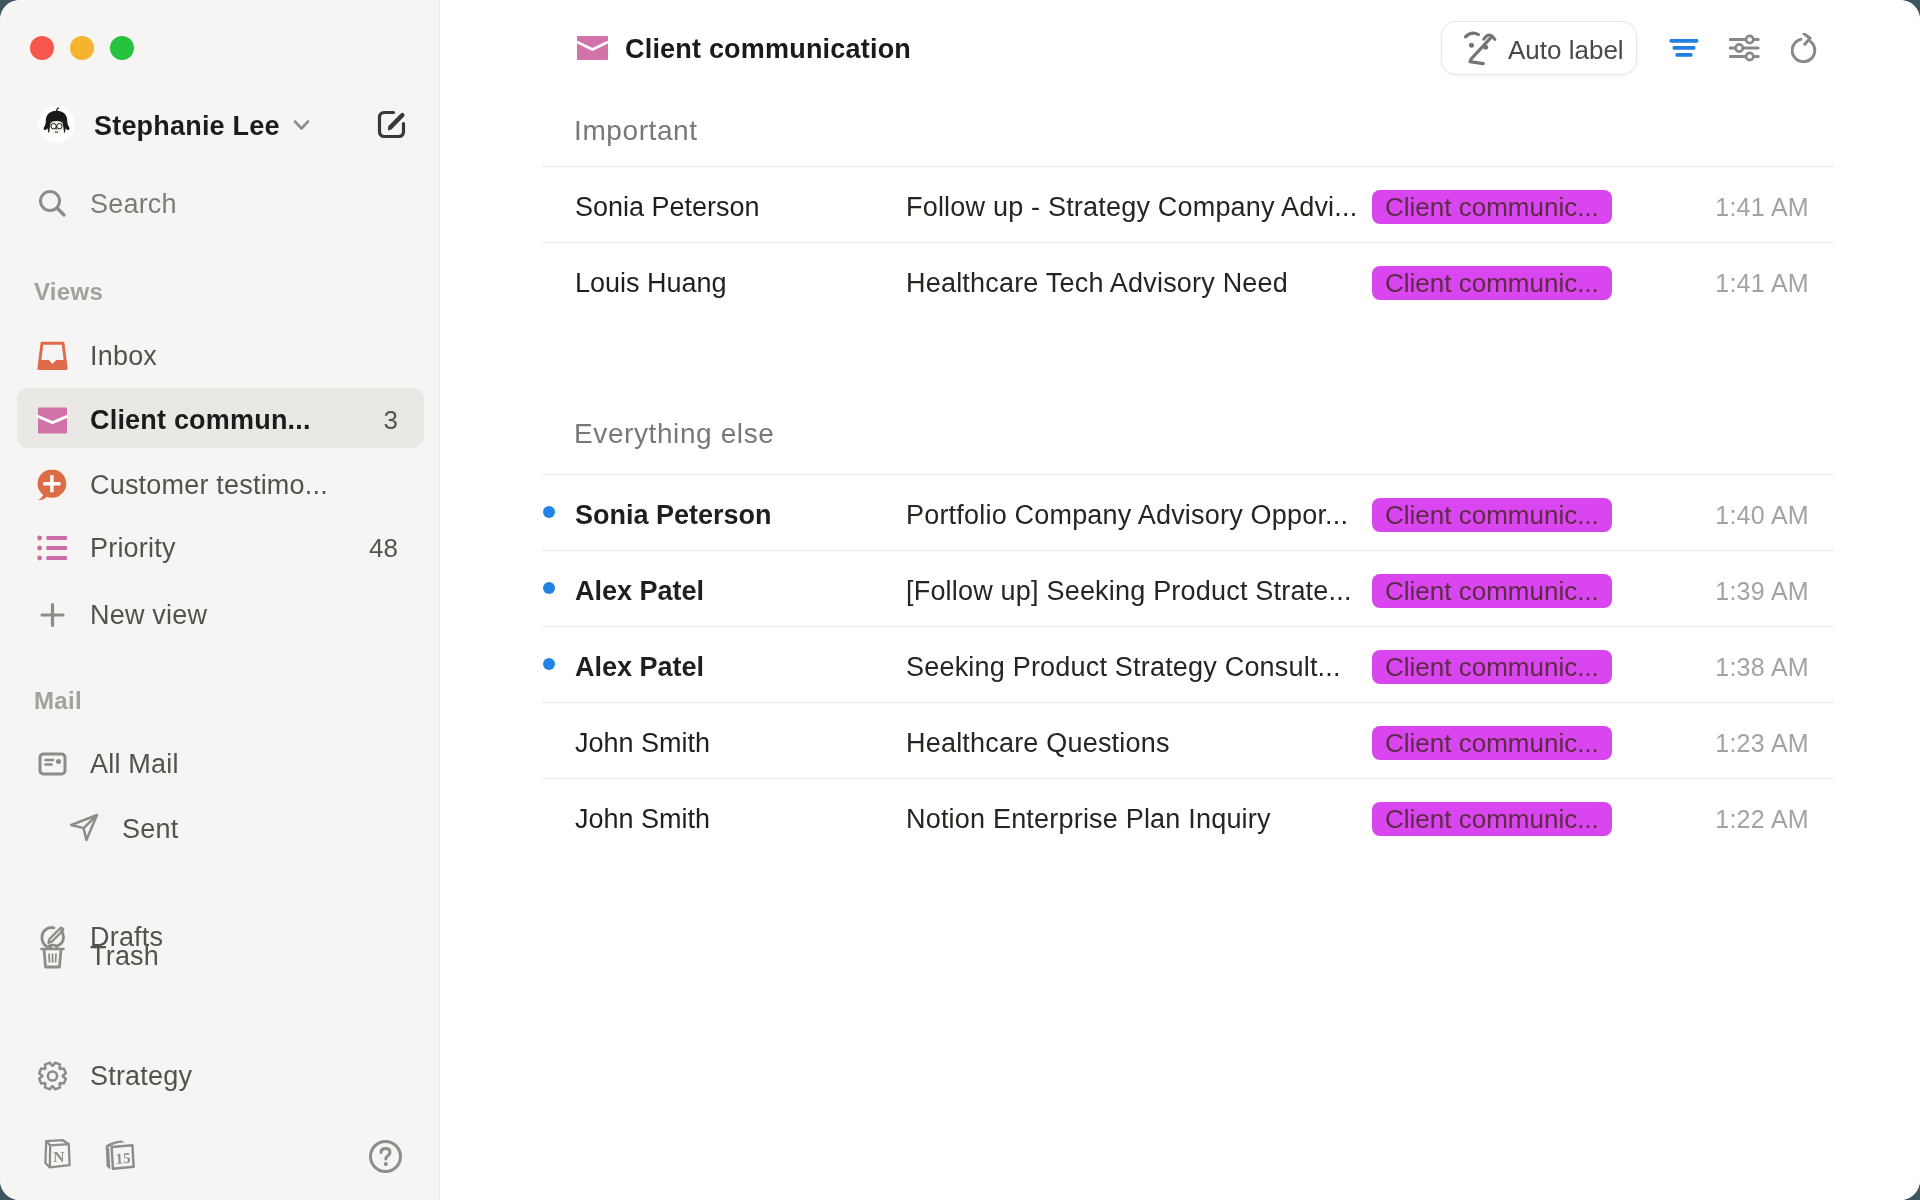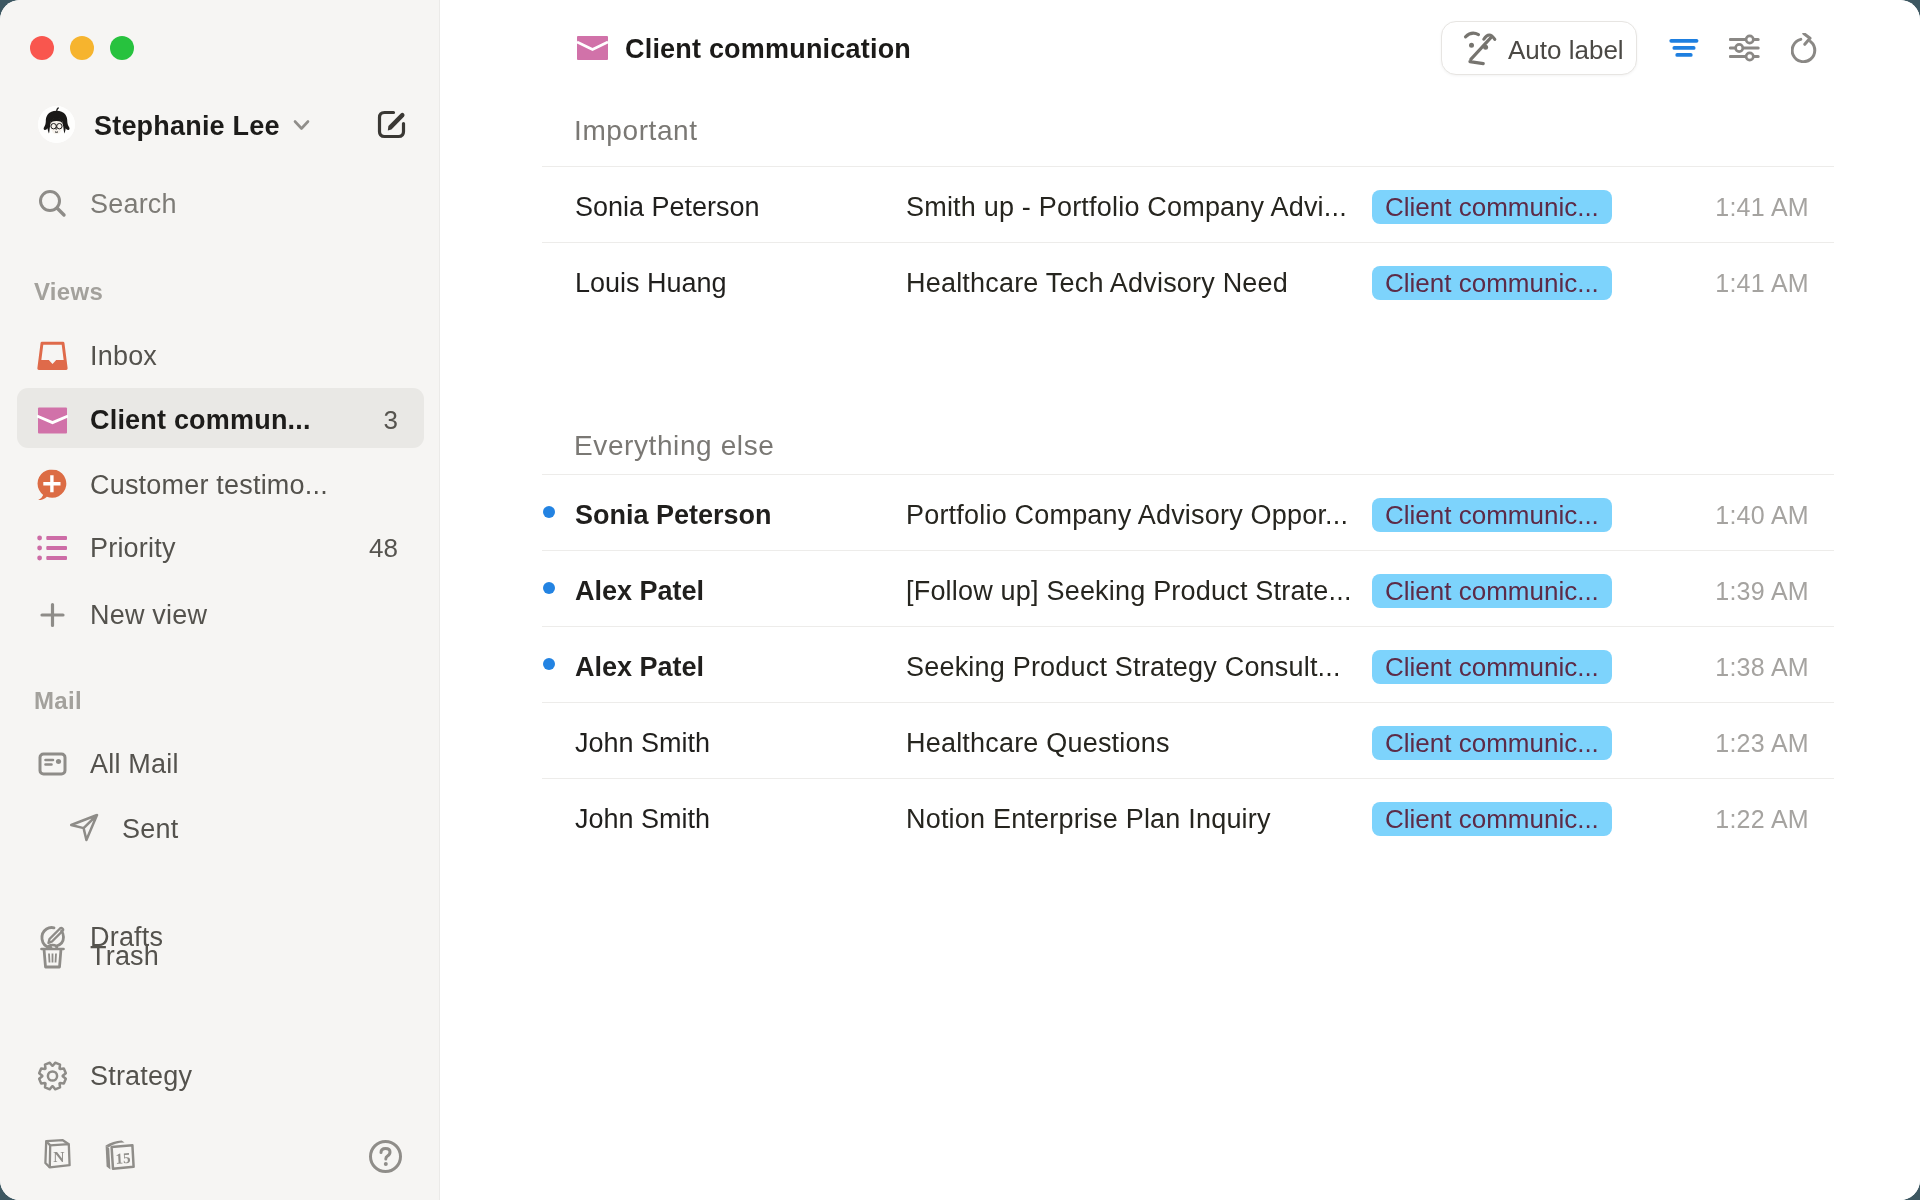--- a/index.html
+++ b/index.html
@@ -23,21 +23,21 @@
   .title { position:absolute; left:625px; top:34px; font-size:27px; font-weight:600; color:#1B1A18; letter-spacing:0.2px; }
   .btn { position:absolute; left:1441px; top:21px; width:196px; height:54px; border:1.5px solid #E7E5E2; border-radius:15px; background:#fff; box-shadow:0 1px 3px rgba(0,0,0,0.05); }
   .btn span { position:absolute; left:66px; top:13px; font-size:26px; color:#4B4945; }
   .sechead { position:absolute; left:574px; font-size:28px; color:#7A7874; letter-spacing:0.6px; }
   .divider { position:absolute; left:542px; width:1292px; height:1px; background:#EDECEA; }
   .row { position:absolute; left:542px; width:1292px; height:76px; }
   .row .sender { position:absolute; left:33px; top:calc(50% + 1.5px); transform:translateY(-50%); font-size:27px; color:#201F1D; letter-spacing:0px; white-space:nowrap; }
   .row .sender.b { font-weight:700; }
   .row .subj { position:absolute; left:364px; top:calc(50% + 1.5px); transform:translateY(-50%); font-size:27px; color:#26251F; letter-spacing:0.2px; white-space:nowrap; }
   .row .udot { position:absolute; left:1px; top:calc(50% - 1px); transform:translate(0,-50%); width:12px; height:12px; border-radius:50%; background:#2383E2; }
-  .row .chip { position:absolute; left:830px; top:calc(50% + 1.5px); transform:translateY(-50%); height:34px; line-height:34px; border-radius:8px; background:#7dd3fc; color:#5D2B47; font-size:26px; padding:0 13px; letter-spacing:0px; }
+  .row .chip { position:absolute; left:830px; top:calc(50% + 1.5px); transform:translateY(-50%); height:34px; line-height:34px; border-radius:8px; background:#d946ef; color:#5D2B47; font-size:26px; padding:0 13px; letter-spacing:0px; }
   .row .time { position:absolute; right:25px; top:calc(50% + 1.5px); transform:translateY(-50%); font-size:25px; color:#A5A3A0; letter-spacing:0.3px; }
 </style>
 </head>
 <body>
 <div class="window">
 
   <div class="side">
     <div class="dot" style="left:30px; background:#F9564E;"></div>
     <div class="dot" style="left:70px; background:#F6B42E;"></div>
     <div class="dot" style="left:110px; background:#27C23E;"></div>
@@ -210,33 +210,33 @@
   <svg class="abs" style="left:1791px; top:33px;" width="30" height="30" viewBox="0 0 30 30">
     <path d="M19.6 8.6 A11.3 11.3 0 1 1 9.78 6.39" fill="none" stroke="#8A8885" stroke-width="3" stroke-linecap="round"></path>
     <path d="M12.8 0.5 L19.0 5.3 L13.8 11.3" fill="none" stroke="#8A8885" stroke-width="3" stroke-linecap="round" stroke-linejoin="round"></path>
   </svg>
 
   <div class="sechead" style="top:115px;">Important</div>
   <div class="divider" style="top:166px;"></div>
 
   <div class="row" style="top:167px;">
     <div class="sender">Sonia Peterson</div>
-    <div class="subj">Smith up - Portfolio Company Advi...</div>
+    <div class="subj">Follow up - Strategy Company Advi...</div>
     <div class="chip">Client communic...</div>
     <div class="time">1:41 AM</div>
   </div>
   <div class="divider" style="top:242px;"></div>
   <div class="row" style="top:243px;">
     <div class="sender">Louis Huang</div>
     <div class="subj">Healthcare Tech Advisory Need</div>
     <div class="chip">Client communic...</div>
     <div class="time">1:41 AM</div>
   </div>
 
-  <div class="sechead" style="top:430px;text-align:right;">Everything else</div>
+  <div class="sechead" style="top:418px;text-align:right;">Everything else</div>
   <div class="divider" style="top:474px;"></div>
 
   <div class="row" style="top:475px;">
     <div class="udot"></div>
     <div class="sender b">Sonia Peterson</div>
     <div class="subj">Portfolio Company Advisory Oppor...</div>
     <div class="chip">Client communic...</div>
     <div class="time">1:40 AM</div>
   </div>
   <div class="divider" style="top:550px;"></div>

